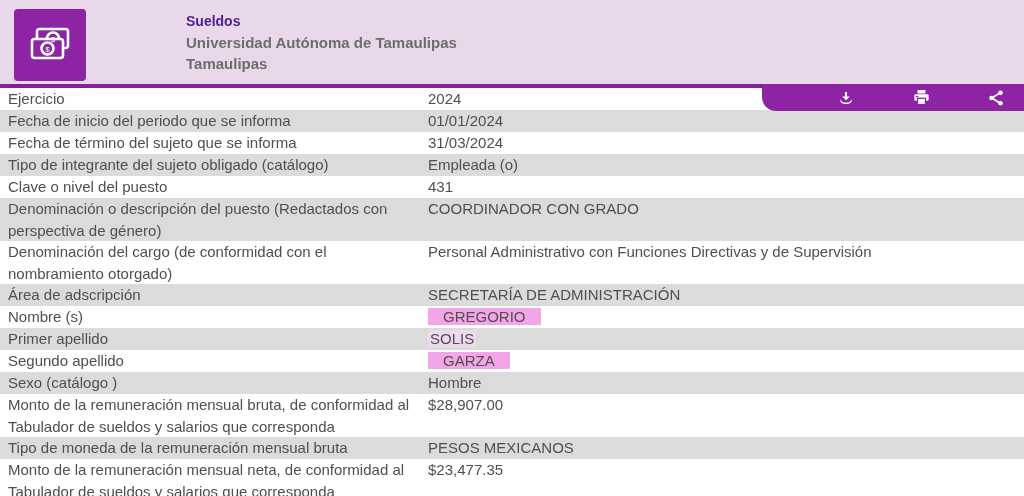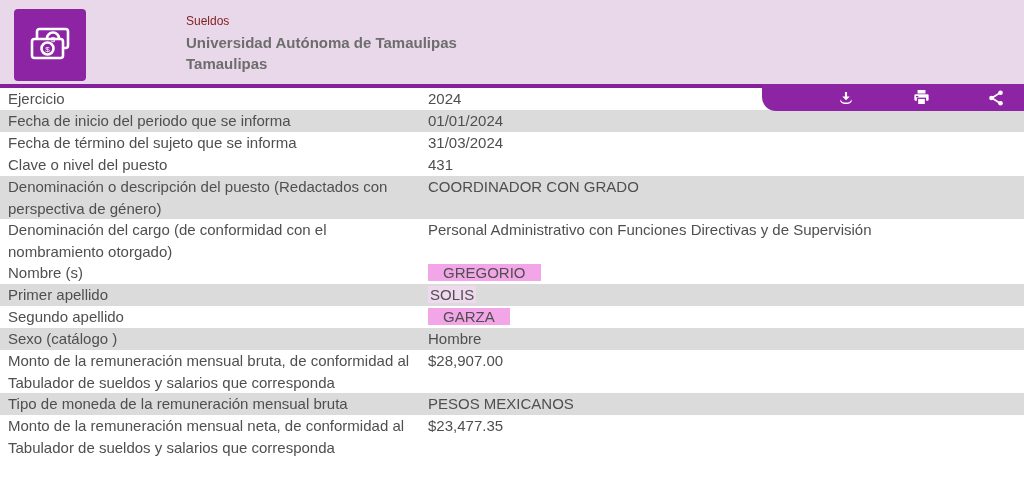--- a/index.html
+++ b/index.html
@@ -7,21 +7,21 @@
     position:relative;width:1024px;height:496px;overflow:hidden;
     background:#fff;font-family:"Liberation Sans",sans-serif;color:#4F4F4F;
   }
   
   .header{height:84px;background:#E9D8EA;display:flex;align-items:flex-start;}
   .money-badge{
     width:72px;height:72px;margin:9px 0 0 14px;background:#8C24A4;
     border-radius:4px;display:flex;align-items:center;justify-content:center;flex:0 0 auto;
   }
   .header-text{margin-left:100px;padding-top:11px;}
-  .header-title{color:#7f1d1d;font-weight:400;font-size:12px;line-height:21px;}
+  .header-title{color:#4c1d95;font-weight:700;font-size:14px;line-height:21px;}
   .header-sub{color:#6D6D6D;font-size:15px;line-height:21px;font-weight:bold;}
   
   .accent-line{position:absolute;top:84px;left:0;width:1024px;height:4px;background:#83209A;}
   .toolbar{
     position:absolute;top:84px;right:0;width:262px;height:27px;background:#8C24A4;
     border-bottom-left-radius:14px;display:flex;align-items:center;justify-content:flex-end;
     gap:55px;padding-right:18px;box-sizing:border-box;z-index:3;
   }
   .tool-btn{background:transparent;border:none;padding:0;margin:0;cursor:pointer;
     width:20px;height:20px;display:flex;align-items:center;justify-content:center;}
@@ -104,20 +104,26 @@
       </div>
     </div>
 
     <div class="row">
       <div class="label">Fecha de término del sujeto que se informa</div>
       <div class="value">
         <span class="value-text">31/03/2024</span>
       </div>
     </div>
 
+    <div class="row shade">
+      <div class="label">Tipo de integrante del sujeto obligado (catálogo)</div>
+      <div class="value">
+        <span class="value-text">Empleada (o)</span>
+      </div>
+    </div>
 
     <div class="row">
       <div class="label">Clave o nivel del puesto</div>
       <div class="value">
         <span class="value-text">431</span>
       </div>
     </div>
 
     <div class="row shade">
       <div class="label">Denominación o descripción del puesto (Redactados con perspectiva de género)</div>
@@ -126,20 +132,26 @@
       </div>
     </div>
 
     <div class="row">
       <div class="label">Denominación del cargo (de conformidad con el nombramiento otorgado)</div>
       <div class="value">
         <span class="value-text">Personal Administrativo con Funciones Directivas y de Supervisión</span>
       </div>
     </div>
 
+    <div class="row shade">
+      <div class="label">Área de adscripción</div>
+      <div class="value">
+        <span class="value-text">SECRETARÍA DE ADMINISTRACIÓN</span>
+      </div>
+    </div>
 
     <div class="row">
       <div class="label">Nombre (s)</div>
       <div class="value">
         <span class="value-text hl-strong">GREGORIO</span>
       </div>
     </div>
 
     <div class="row shade">
       <div class="label">Primer apellido</div>

